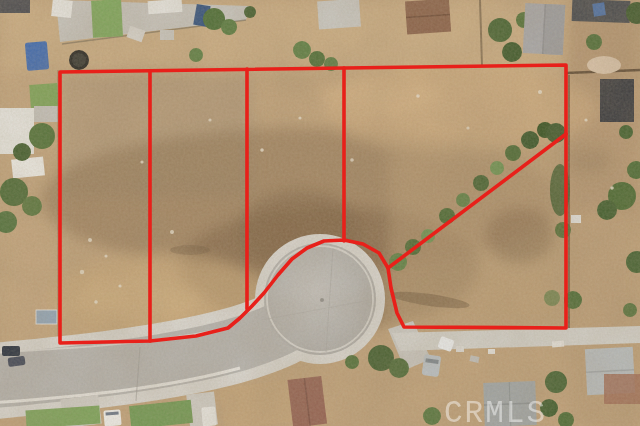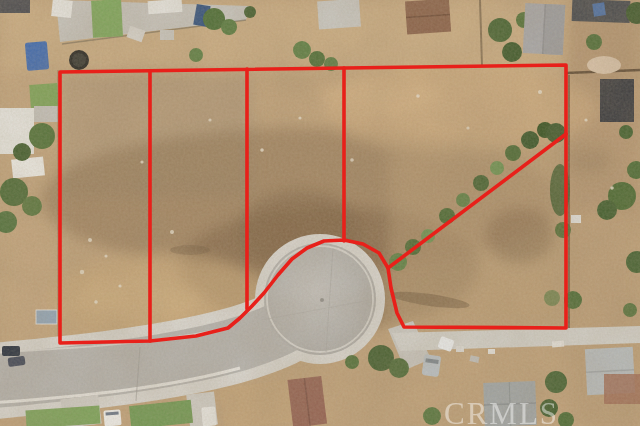--- a/index.html
+++ b/index.html
@@ -1,18 +1,18 @@
 <!DOCTYPE html>
 <html><head>
 <meta charset="utf-8">
 <style>
   html,body{margin:0;padding:0;background:#222;}
   .stage{
     position:relative;width:640px;height:426px;overflow:hidden;
-    font-family:Liberation Serif, serif;
+    font-family:Liberation Mono, monospace;
   }
   .stage svg{position:absolute;left:0;top:0;display:block;}
   .watermark{
     position:absolute;left:444px;top:395px;
     font-size:31px;font-weight:normal;letter-spacing:2px;
     transform:scaleY(1.04);transform-origin:left top;
     user-select:none;pointer-events:none;white-space:nowrap;
   }
 </style>
 </head>

